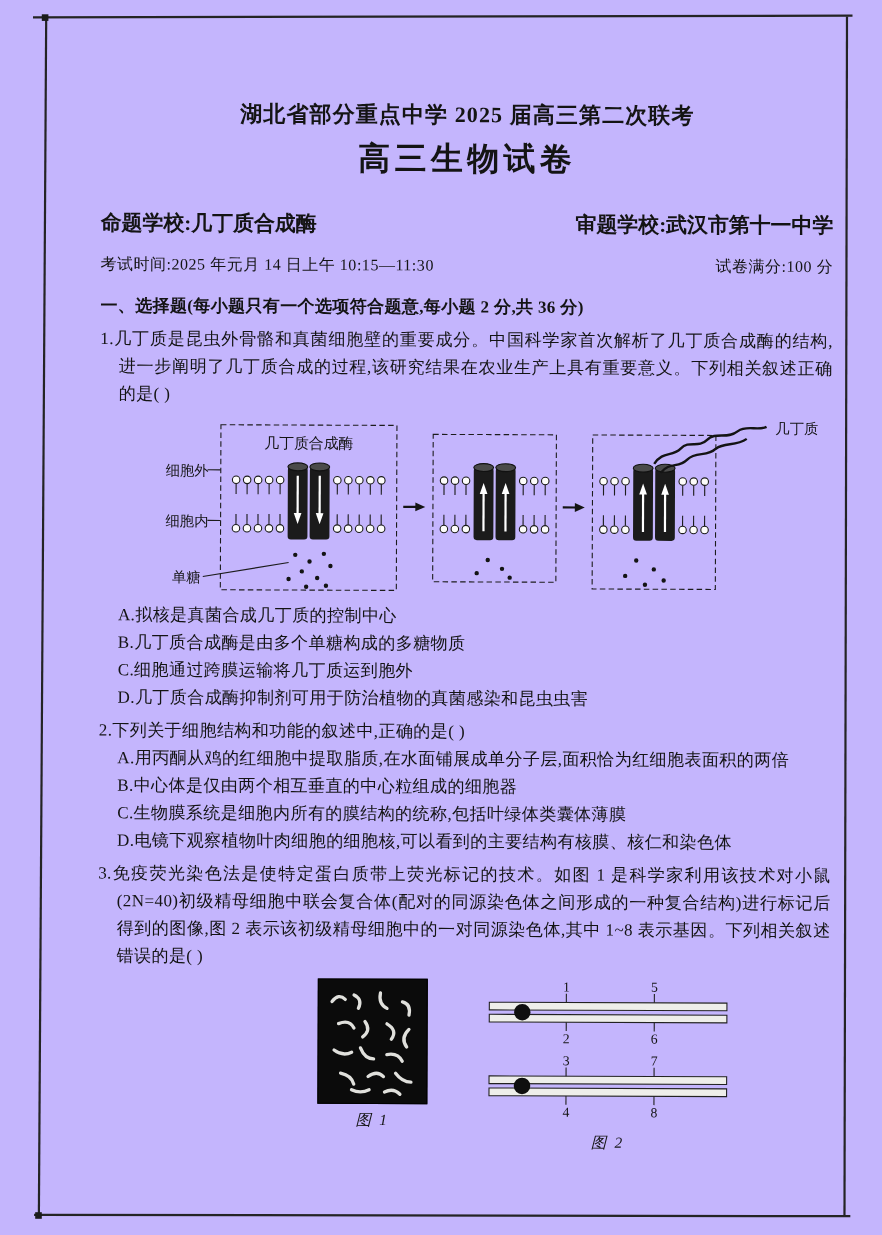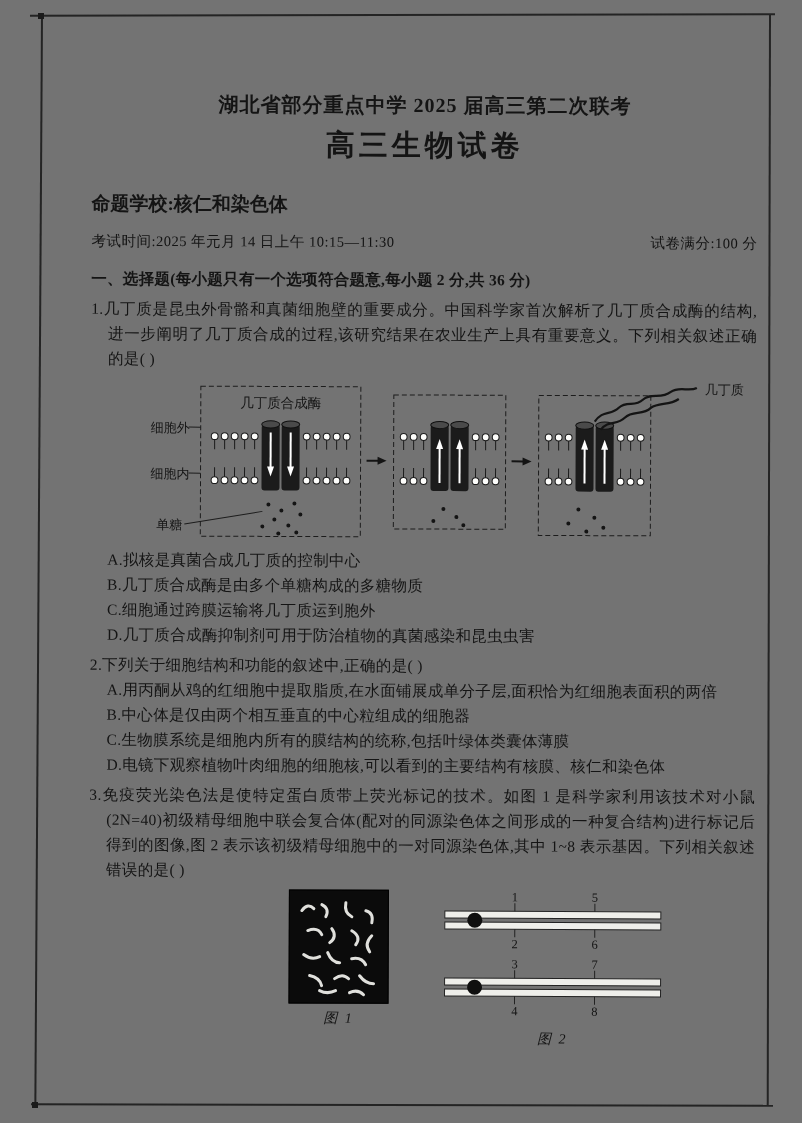--- a/index.html
+++ b/index.html
@@ -1,16 +1,16 @@
 <!DOCTYPE html>
 <html><head>
 <meta charset="utf-8">
 <style>
   html,body{margin:0;padding:0;background:#ffffff;}
-  .scan{position:relative;width:802px;height:1123px;background:#737373;overflow:hidden;
+  .scan{position:relative;width:802px;height:1123px;background:#c4b5fd;overflow:hidden;
         font-family:"Liberation Serif","DejaVu Serif",serif;color:#141414;}
   
   .frame-top{position:absolute;left:30px;right:27px;top:14px;height:2px;background:#242424;transform:rotate(-0.12deg);}
   .frame-bottom{position:absolute;left:31px;right:29px;bottom:17px;height:2px;background:#242424;transform:rotate(0.1deg);}
   .frame-left{position:absolute;left:41px;top:15px;height:1090px;width:2px;background:#242424;transform:rotate(0.35deg);transform-origin:top center;}
   .frame-right{position:absolute;right:31px;top:15px;height:1090px;width:2px;background:#242424;transform:rotate(0.12deg);transform-origin:top center;}
   .corner{position:absolute;width:6px;height:6px;background:#1b1b1b;}
   .c-tl{left:38px;top:13px;} .c-bl{left:32px;bottom:15px;}
 
   .content{position:absolute;left:92px;top:92px;width:666px;transform:rotate(0.22deg);transform-origin:333px 0;}
@@ -45,21 +45,22 @@
   <div class="frame-right"></div>
   <div class="corner c-tl"></div>
   <div class="corner c-bl"></div>
 
   <div class="content">
 
     <div class="hdr1">湖北省部分重点中学 2025 届高三第二次联考</div>
     <div class="hdr2">高三生物试卷</div>
 
     <div class="schools">
-      <span>命题学校:核仁和染色体</span>
+      <span>命题学校:几丁质合成酶</span>
+      <span>审题学校:武汉市第十一中学</span>
     </div>
 
     <div class="meta">
       <span>考试时间:2025 年元月 14 日上午 10:15—11:30</span>
       <span>试卷满分:100 分</span>
     </div>
 
     <div class="section-heading">一、选择题(每小题只有一个选项符合题意,每小题 2 分,共 36 分)</div>
 
     <div class="q-stem">1.几丁质是昆虫外骨骼和真菌细胞壁的重要成分。中国科学家首次解析了几丁质合成酶的结构,进一步阐明了几丁质合成的过程,该研究结果在农业生产上具有重要意义。下列相关叙述正确的是(      )</div>

